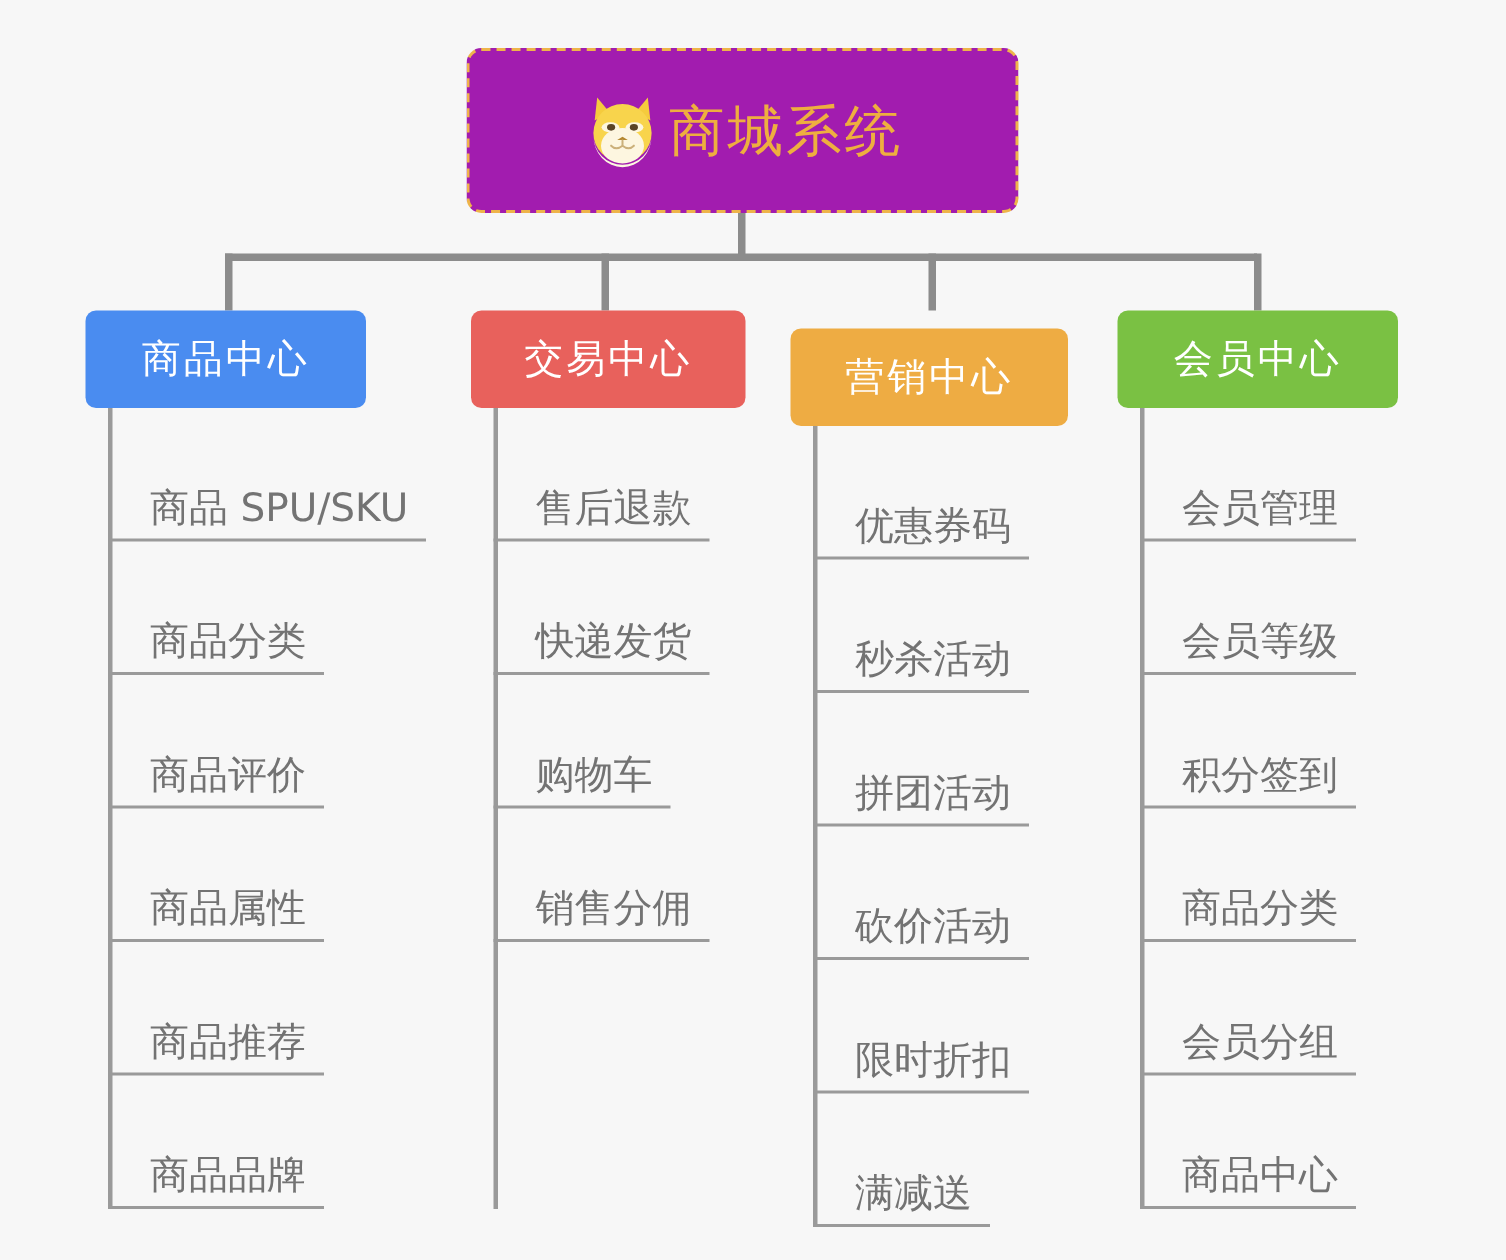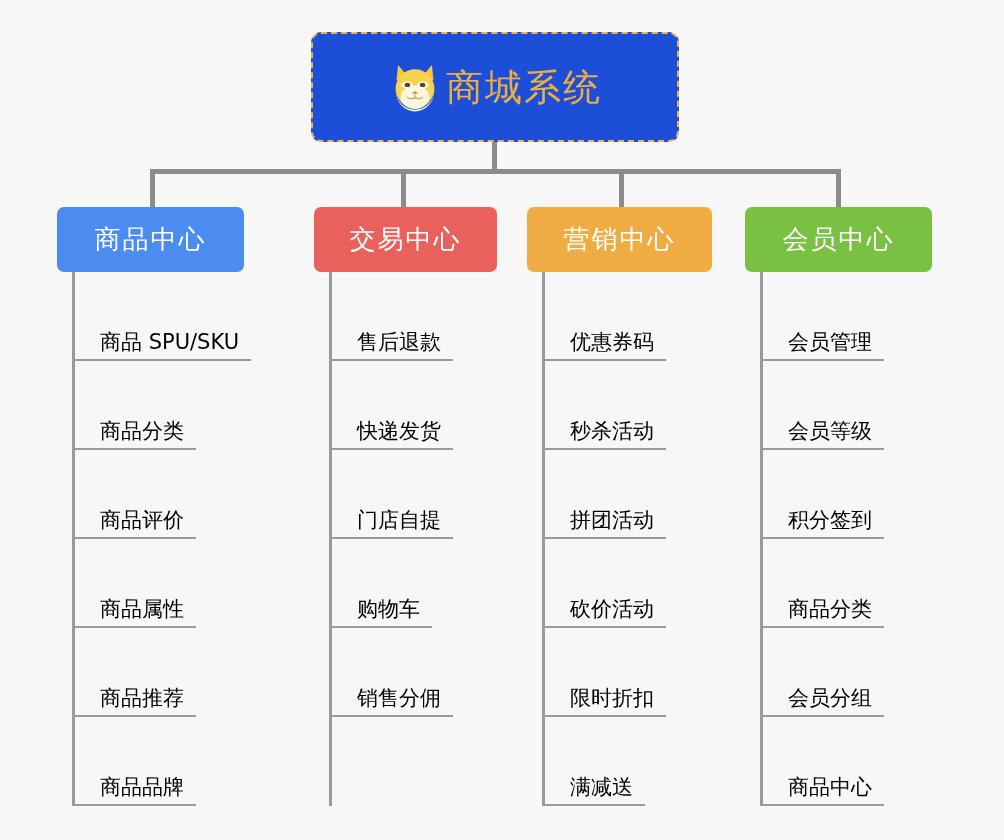--- a/index.html
+++ b/index.html
@@ -7,21 +7,21 @@
     width:1004px;height:840px;
     background:#f7f7f7;
     font-family:"Liberation Sans","DejaVu Sans",sans-serif;
     overflow:hidden;
   }
   #canvas{position:relative;width:1004px;height:840px;}
 
   
   .root-card{
     position:absolute;left:311px;top:32px;width:368px;height:110px;
-    background:#1d4ed8;
+    background:#a21caf;
     border:2px dashed #eeb44a;
     border-radius:10px;
     box-sizing:border-box;
     display:flex;align-items:center;justify-content:center;
     gap:4px;
   }
   .shiba-icon{width:54px;height:54px;display:block;flex:none;}
   .root-title{
     font-size:37px;color:#eeae3f;letter-spacing:2px;
     line-height:1;white-space:nowrap;
@@ -57,21 +57,21 @@
     display:flex;align-items:flex-end;
     box-sizing:border-box;
   }
   .item-inner{
     display:inline-block;
     border-bottom:2px solid #9a9a9a;
     padding:0 12px 4px 28px;
     white-space:nowrap;
   }
   .item-label{
-    font-size:21px;color:#000000;line-height:1.25;
+    font-size:26px;color:#737373;line-height:1.25;
     font-family:"DejaVu Sans","Liberation Sans",sans-serif;
   }
 </style>
 </head>
 <body style="background: rgb(247, 247, 247);">
 
 <div id="canvas">
 
   <div class="root-card" style="border-color: rgb(238, 180, 74);">
     <svg class="shiba-icon" viewBox="0 0 64 64">
@@ -130,32 +130,29 @@
     </div>
     <div class="rail" style="height: 534px;"></div>
     <div class="items" id="items-1">
         <div class="item">
           <div class="item-inner"><span class="item-label">售后退款</span></div>
         </div>
         <div class="item">
           <div class="item-inner"><span class="item-label">快递发货</span></div>
         </div>
         <div class="item">
-          <div class="item-inner"><span class="item-label">门店自提</span></div>
-        </div>
-        <div class="item">
           <div class="item-inner"><span class="item-label">购物车</span></div>
         </div>
         <div class="item">
           <div class="item-inner"><span class="item-label">销售分佣</span></div>
         </div>
       </div>
   </div>
 
-  <div class="col" id="col-2" style="left: 527px; width: 185px;">
+  <div class="col" id="col-2" style="left: 527px; width: 185px; margin-top: 12px;">
     <div class="cat-box" style="background: rgb(238, 172, 67); width: 185px;">
       <span class="cat-label">营销中心</span>
     </div>
     <div class="rail" style="height: 534px;"></div>
     <div class="items" id="items-2">
         <div class="item">
           <div class="item-inner"><span class="item-label">优惠券码</span></div>
         </div>
         <div class="item">
           <div class="item-inner"><span class="item-label">秒杀活动</span></div>

